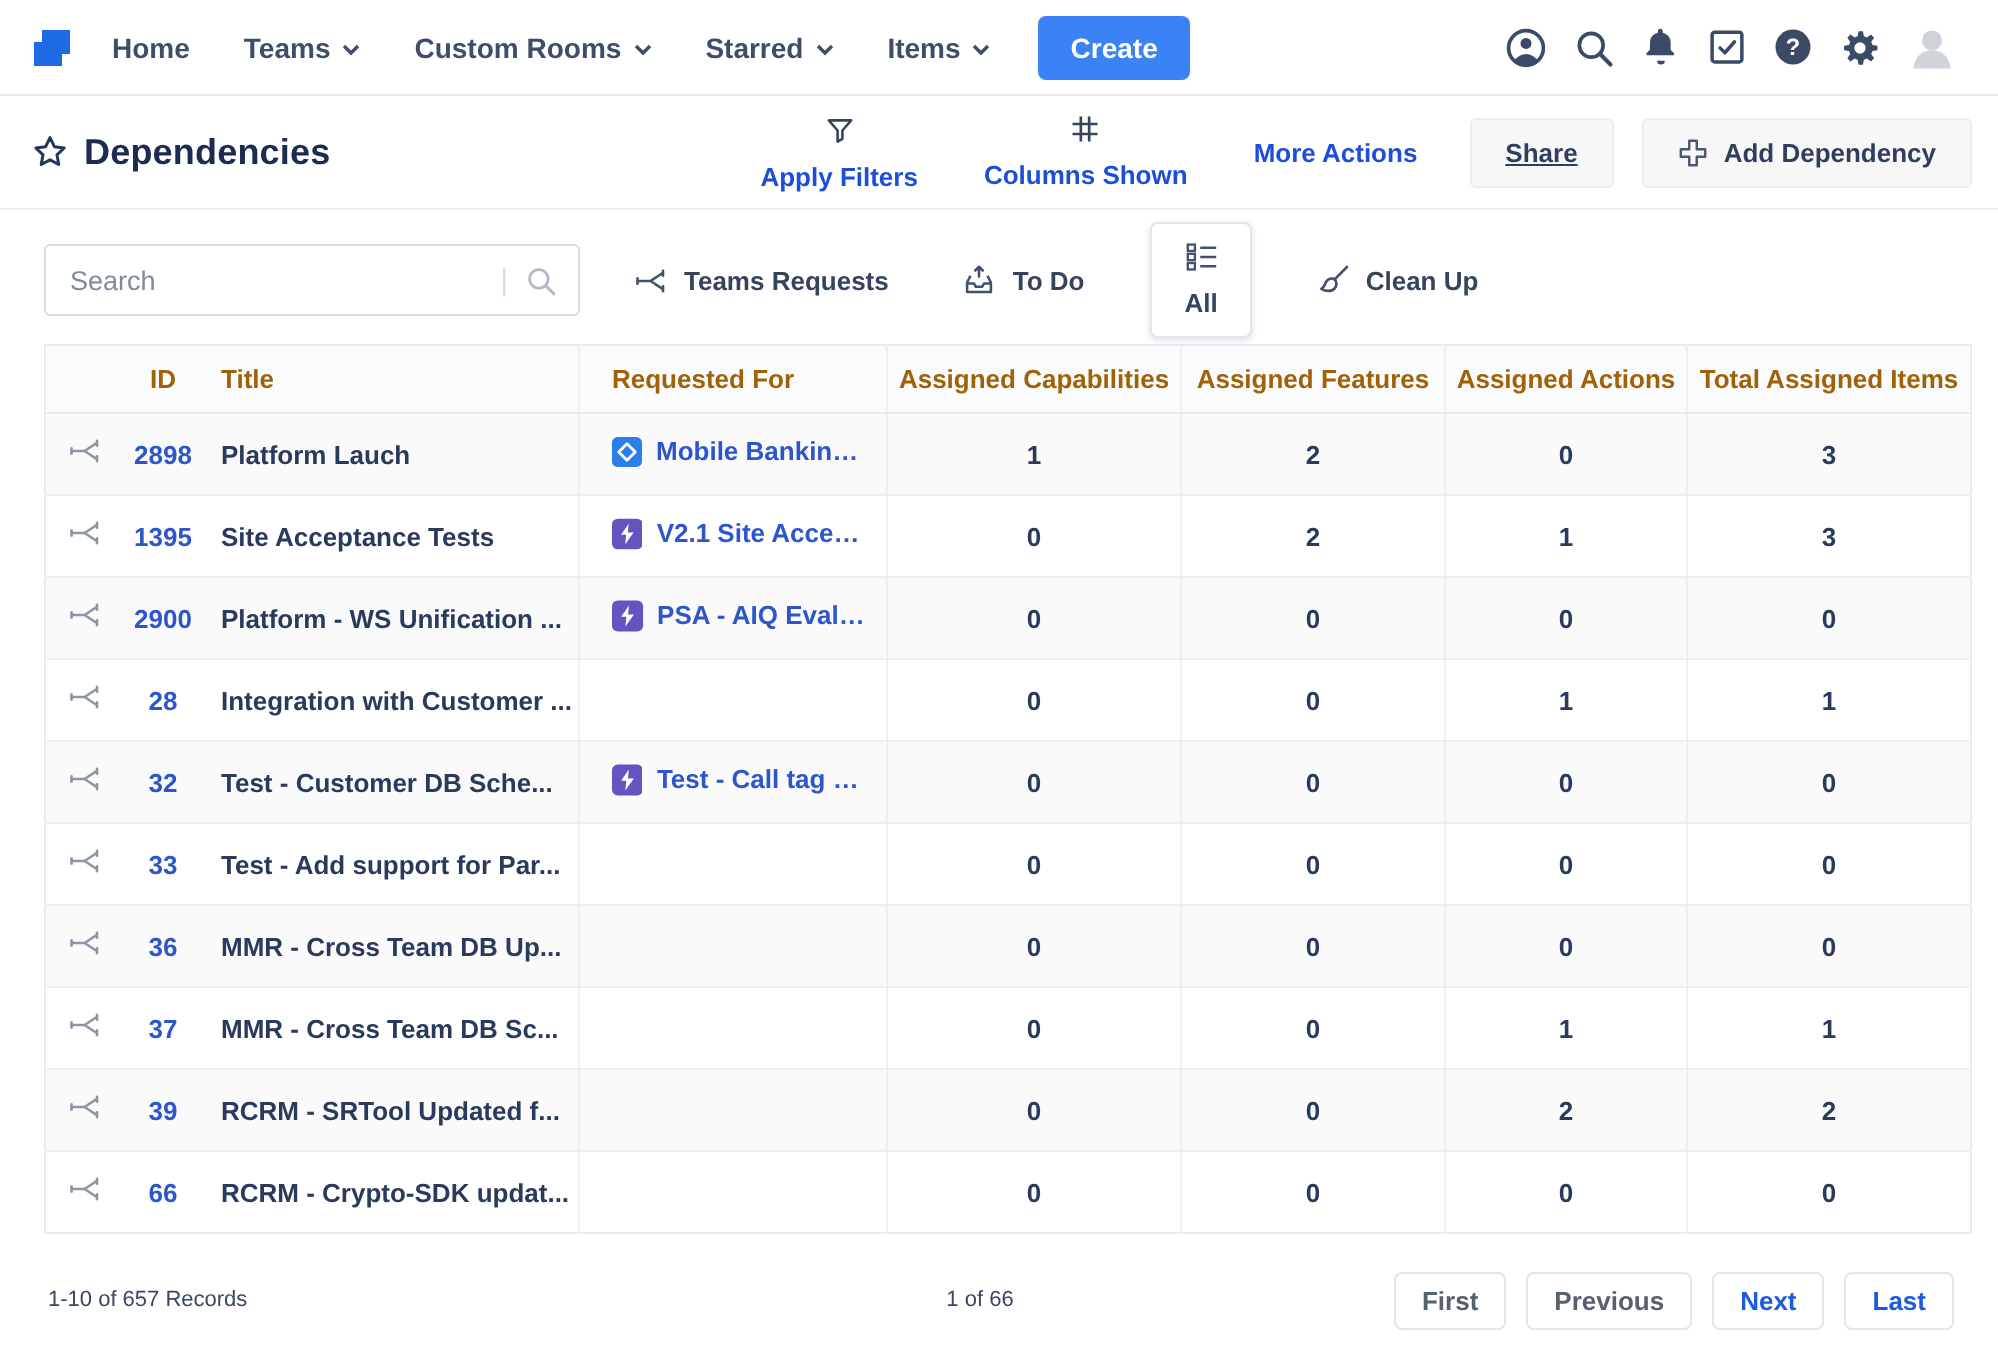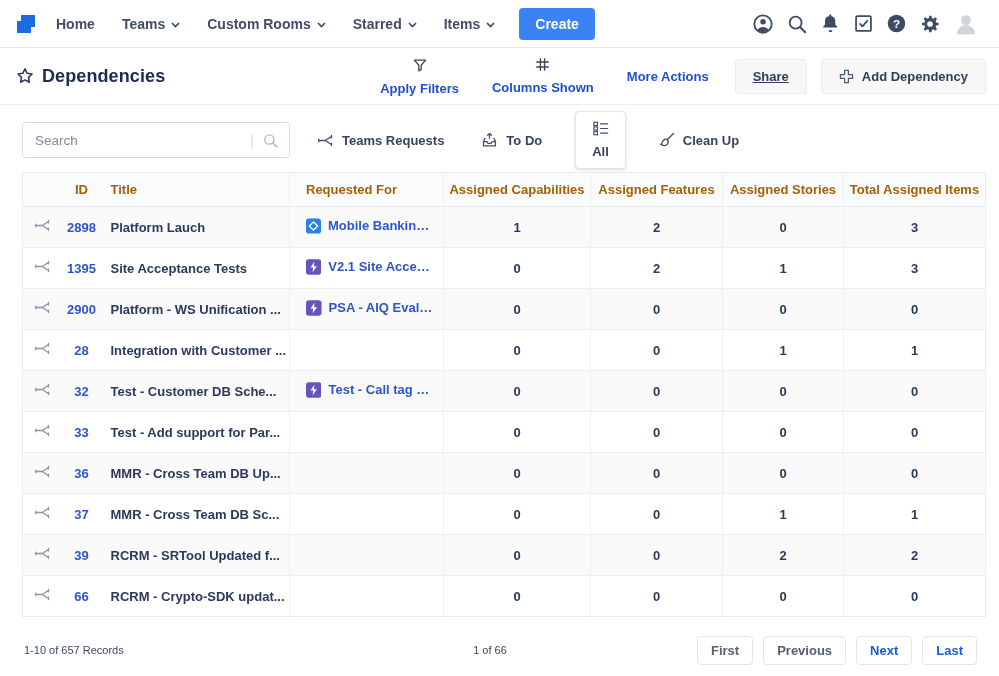--- a/index.html
+++ b/index.html
@@ -261,21 +261,21 @@
         <col style="width:142px">
     </colgroup>
     <thead>
       <tr>
         <th></th>
         <th>ID</th>
         <th class="h-title">Title</th>
         <th class="h-req">Requested For</th>
         <th>Assigned Capabilities</th>
         <th>Assigned Features</th>
-        <th>Assigned Stories</th>
+        <th>Assigned Actions</th>
         <th>Total Assigned Items</th>
       </tr>
     </thead>
     <tbody>
         <tr>
           <td><span class="branch">
               <svg width="17" height="15" viewBox="0 0 18 16">
                 <g stroke="currentColor" stroke-width="1.4" fill="none" stroke-linecap="round">
                   <path d="M1.8 6.6v2.8M1.8 8h7M8.8 8l6-4M8.8 8l6 4M15.4 2.6v2.6M15.4 10.8v2.6"></path>
                 </g>

